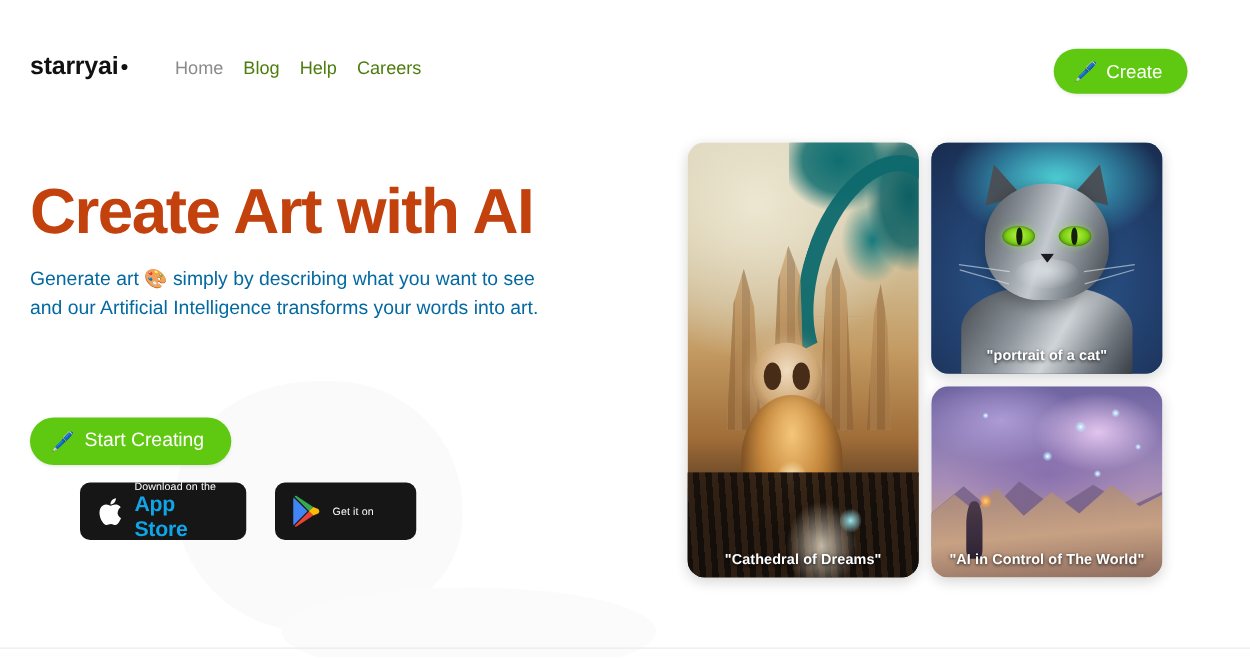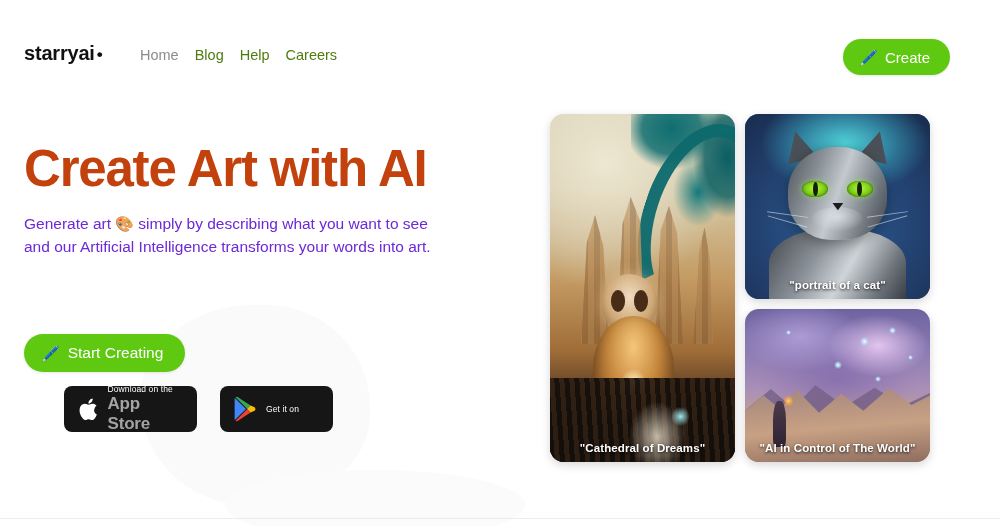--- a/index.html
+++ b/index.html
@@ -130,21 +130,21 @@
     font-weight: 700;
     letter-spacing: -1.2px;
     color: #c2410c;
     white-space: nowrap;
   }
 
   .hero-sub {
     margin-top: 14px;
     font-size: 15.5px;
     line-height: 23px;
-    color: #6d28d9;
+    color: #0369a1;
     max-width: 420px;
   }
   .emoji-palette { font-size: 15px; }
 
   .start-btn {
     position: absolute;
     left: 0;
     top: 194px;
     height: 38px;
     padding: 0 22px 0 17px;
@@ -185,21 +185,21 @@
     font-size: 8.5px;
     line-height: 10px;
     letter-spacing: 0.1px;
     color: #ffffff;
   }
   .badge-bottom {
     font-size: 17px;
     line-height: 20px;
     font-weight: 700;
     letter-spacing: -0.2px;
-    color: #a3a3a3;
+    color: #0ea5e9;
   }
   .apple-badge { width: 133px; margin-left: 40px; }
   .google-badge { width: 113px; }
 
   
   .gallery {
     position: absolute;
     left: 550px;
     top: 114px;
     width: 390px;

